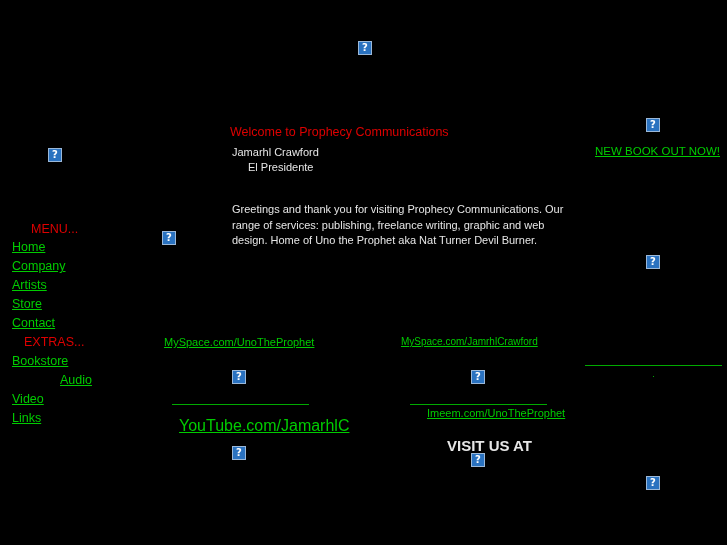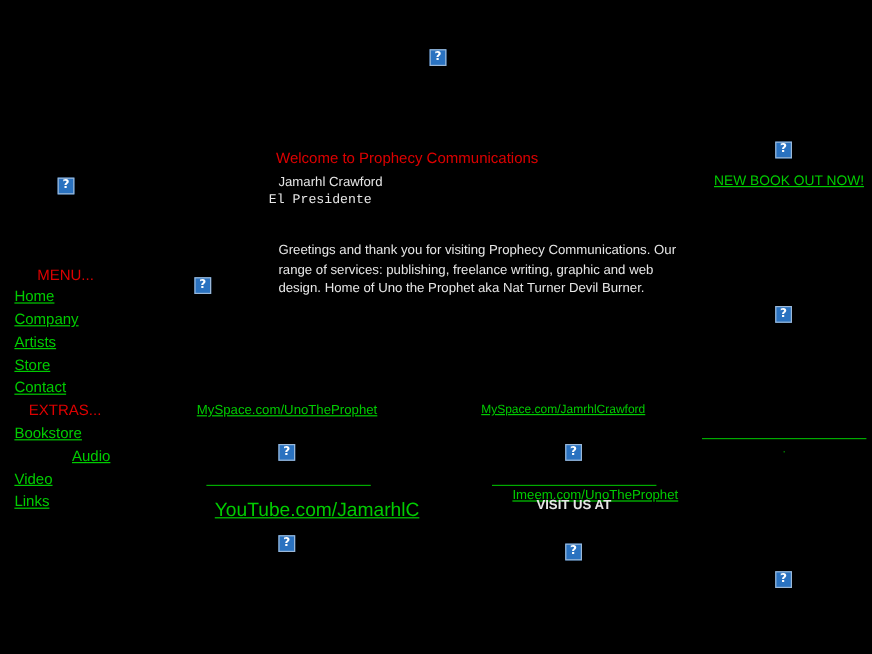--- a/index.html
+++ b/index.html
@@ -36,26 +36,26 @@
   <a href="#" class="menu-link" style="top:316px;">Contact</a>
   <div class="red-head" style="left:24px;top:335px;">EXTRAS...</div>
   <a href="#" class="menu-link" style="top:354px;">Bookstore</a>
   <a href="#" class="menu-link" style="top:373px;margin-left:48px;">Audio</a>
   <a href="#" class="menu-link" style="top:392px;">Video</a>
   <a href="#" class="menu-link" style="top:411px;">Links</a>
 </div>
 
 <div class="red-head" style="left:230px;top:125px;font-size:12.5px;">Welcome to Prophecy Communications</div>
 <div class="abs body-text" style="left:232px;top:145px;">Jamarhl Crawford</div>
-<div class="abs body-text" style="left:224px;top:160px;font-family:Liberation Mono, monospace;">El Presidente</div>
+<div class="abs body-text" style="left:248px;top:160px;">El Presidente</div>
 <div class="abs body-text" style="left:232px;top:184px;width:340px;margin-top:18px;">Greetings and thank you for visiting Prophecy Communications. Our range of services: publishing, freelance writing, graphic and web design. Home of Uno the Prophet aka Nat Turner Devil Burner.</div>
 
 <a href="#" class="lnk abs" style="left:595px;top:145px;font-size:11.5px;">NEW BOOK OUT NOW!</a>
 <div class="hr-green" style="left:585px;top:365px;width:137px;"></div>
 <div class="abs" style="left:653px;top:376px;width:1px;height:1px;background:#00aa00;"></div>
 
 <a href="#" class="lnk abs" style="left:164px;top:336px;font-size:11px;">MySpace.com/UnoTheProphet</a>
 <a href="#" class="lnk abs" style="left:401px;top:336px;font-size:10px;">MySpace.com/JamrhlCrawford</a>
 <div class="hr-green" style="left:172px;top:404px;width:137px;"></div>
 <div class="hr-green" style="left:410px;top:404px;width:137px;"></div>
 <a href="#" class="lnk abs" style="left:179px;top:417px;font-size:16px;">YouTube.com/JamarhlC</a>
 <a href="#" class="lnk abs" style="left:427px;top:407px;font-size:11px;">Imeem.com/UnoTheProphet</a>
-<div class="abs" style="left:447px;top:415px;color:#e6e6e6;font-size:11px;font-weight:bold;">VISIT US AT</div>
+<div class="abs" style="left:447px;top:437px;color:#e6e6e6;font-size:15px;font-weight:bold;">VISIT US AT</div>
 
 </body></html>

